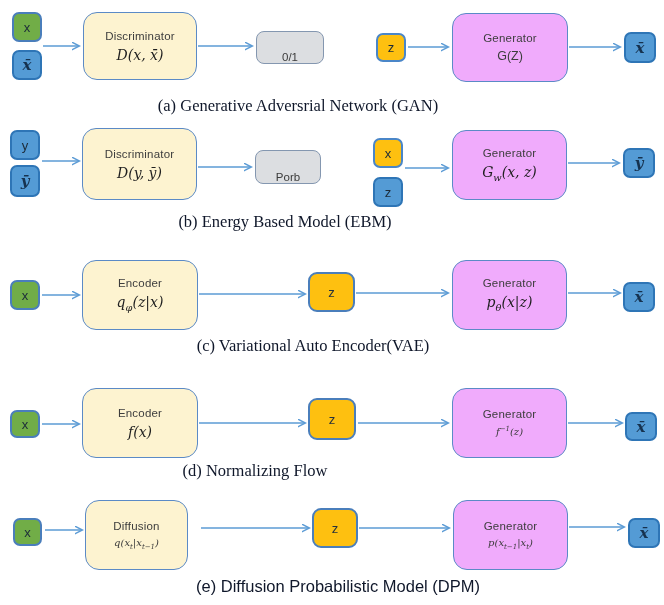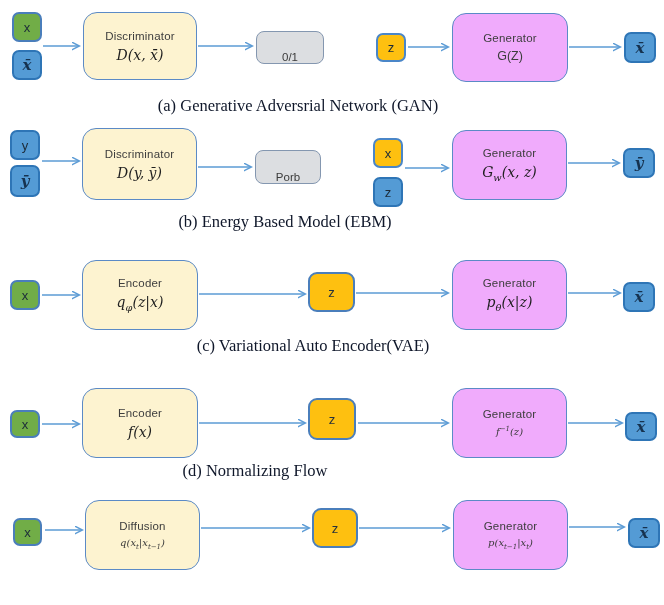--- a/index.html
+++ b/index.html
@@ -186,32 +186,33 @@
   <div class="abs node blue" style="left:625px;top:412px;width:32px;height:29px;">
       <span class="bar">x̄</span>
     </div>
 
   <div class="cap" style="left:255px;top:461px;">(d) Normalizing Flow</div>
 
   <div class="abs node green" style="left:13px;top:518px;width:29px;height:28px;">
       <span>x</span>
     </div>
 
-  <div class="abs proc cream" style="left:85px;top:500px;width:115px;height:70px;">
+  <div class="abs proc cream" style="left:85px;top:500px;width:103px;height:70px;">
     <span class="title">Diffusion</span>
     <span class="math small"><span>q(x</span><sub>t</sub><span>|x</span><sub>t−1</sub><span>)</span></span>
   </div>
 
   <div class="abs zmid" style="left:312px;top:508px;width:46px;height:40px;">
       <span>z</span>
     </div>
 
   <div class="abs proc peach" style="left:453px;top:500px;width:115px;height:70px;">
     <span class="title">Generator</span>
     <span class="math small"><span>p(x</span><sub>t−1</sub><span>|x</span><sub>t</sub><span>)</span></span>
   </div>
 
   <div class="abs node blue" style="left:628px;top:518px;width:32px;height:30px;">
       <span class="bar">x̄</span>
     </div>
 
+  <div class="cap sans" style="left:338px;top:577px;">(e) Diffusion Probabilistic Model (DPM)</div>
 
 </div>
 
 </body></html>

